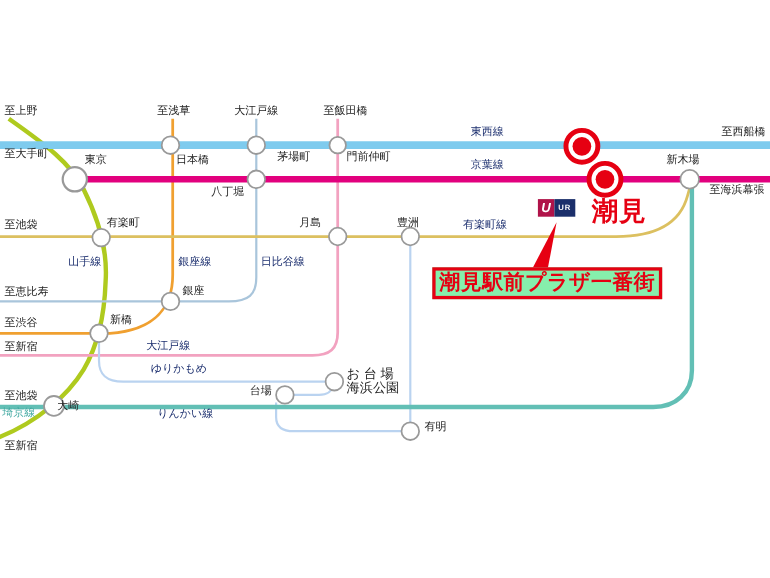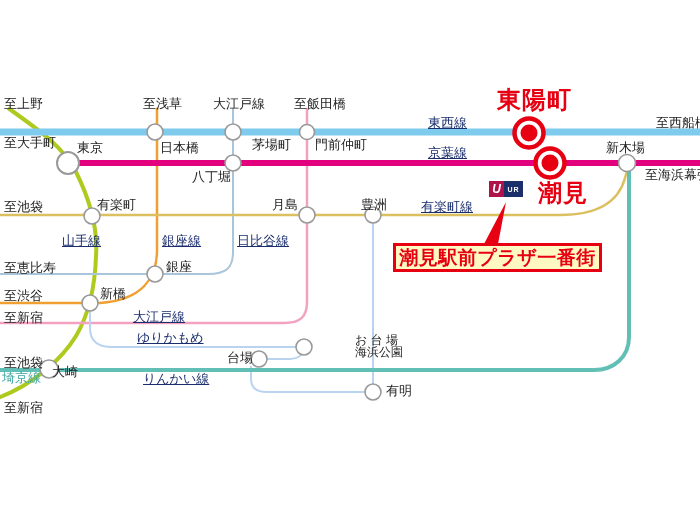--- a/index.html
+++ b/index.html
@@ -16,28 +16,28 @@
   .l-hibiya{stroke:var(--c-hibiya);stroke-width:2;}
   .l-oedo{stroke:var(--c-oedo);stroke-width:2.5;}
   .l-yurikamome{stroke:var(--c-yurikamome);stroke-width:2;}
   .l-rinkai{stroke:var(--c-rinkai);stroke-width:4;}
   .stn{fill:#fff;stroke:var(--c-circle_border);stroke-width:1.6;}
   .stn-big{stroke-width:2;}
   .red-ring{fill:#fff;stroke:var(--c-red);stroke-width:4.5;}
   .red-dot{fill:var(--c-red);stroke:none;}
   .red-arrow{fill:var(--c-red);stroke:none;}
   
-  .lbl{position:absolute;white-space:nowrap;font-size:13px;line-height:1;color:var(--c-text);}
-  .lbl.navy{color:var(--c-navy);text-decoration:underline;}
+  .lbl{position:absolute;white-space:nowrap;font-size:10px;line-height:1;color:var(--c-text);}
+  .lbl.navy{color:var(--c-navy);}
   .lbl.teal{color:var(--c-saikyo);}
-  .lbl.small{font-size:12px;margin-left:40px;}
+  .lbl.small{font-size:12px;}
   .station-red{position:absolute;white-space:nowrap;font-size:24px;font-weight:bold;
                line-height:1;color:var(--c-red);letter-spacing:1px;}
   .callout-box{position:absolute;left:393px;top:243px;width:209px;height:29px;box-sizing:border-box;
-               border:3px solid var(--c-red);background:#fef9c3;display:flex;align-items:center;justify-content:center;}
+               border:3px solid var(--c-red);background:#86efac;display:flex;align-items:center;justify-content:center;}
   .callout-box span{font-size:19px;font-weight:bold;color:var(--c-red);letter-spacing:0.5px;line-height:1;}
   .ur{position:absolute;left:489px;top:181px;height:16px;display:flex;}
   .ur-u{width:15px;background:var(--c-ur_crimson);color:#fff;font-size:12px;font-weight:bold;
         font-style:italic;display:flex;align-items:center;justify-content:center;line-height:1;}
   .ur-r{width:19px;background:var(--c-ur_navy);color:#fff;font-size:7px;font-weight:bold;
         display:flex;align-items:center;justify-content:center;line-height:1;letter-spacing:1px;}
   .footer{position:absolute;left:632px;top:412px;font-size:11px;color:var(--c-footer);line-height:1;}
 </style>
 </head>
 <body>
@@ -119,21 +119,20 @@
   <div class="lbl" style="left:361px;top:198px">豊洲</div>
   <div class="lbl" style="left:606px;top:141px">新木場</div>
   <div class="lbl" style="left:166px;top:260px">銀座</div>
   <div class="lbl" style="left:100px;top:287px">新橋</div>
   <div class="lbl" style="left:52px;top:365px">大崎</div>
   <div class="lbl" style="left:227px;top:351px">台場</div>
   <div class="lbl small" style="left:315px;top:334px">お 台 場</div>
   <div class="lbl small" style="left:315px;top:346px">海浜公園</div>
   <div class="lbl" style="left:386px;top:384px">有明</div>
 
-  <div class="station-red" style="left:497px;top:88px">東陽町</div>
   <div class="station-red" style="left:538px;top:181px">潮見</div>
 
   <div class="ur">
     <div class="ur-u">U</div>
     <div class="ur-r">UR</div>
   </div>
 
   <div class="callout-box">
     <span>潮見駅前プラザ一番街</span>
   </div>

